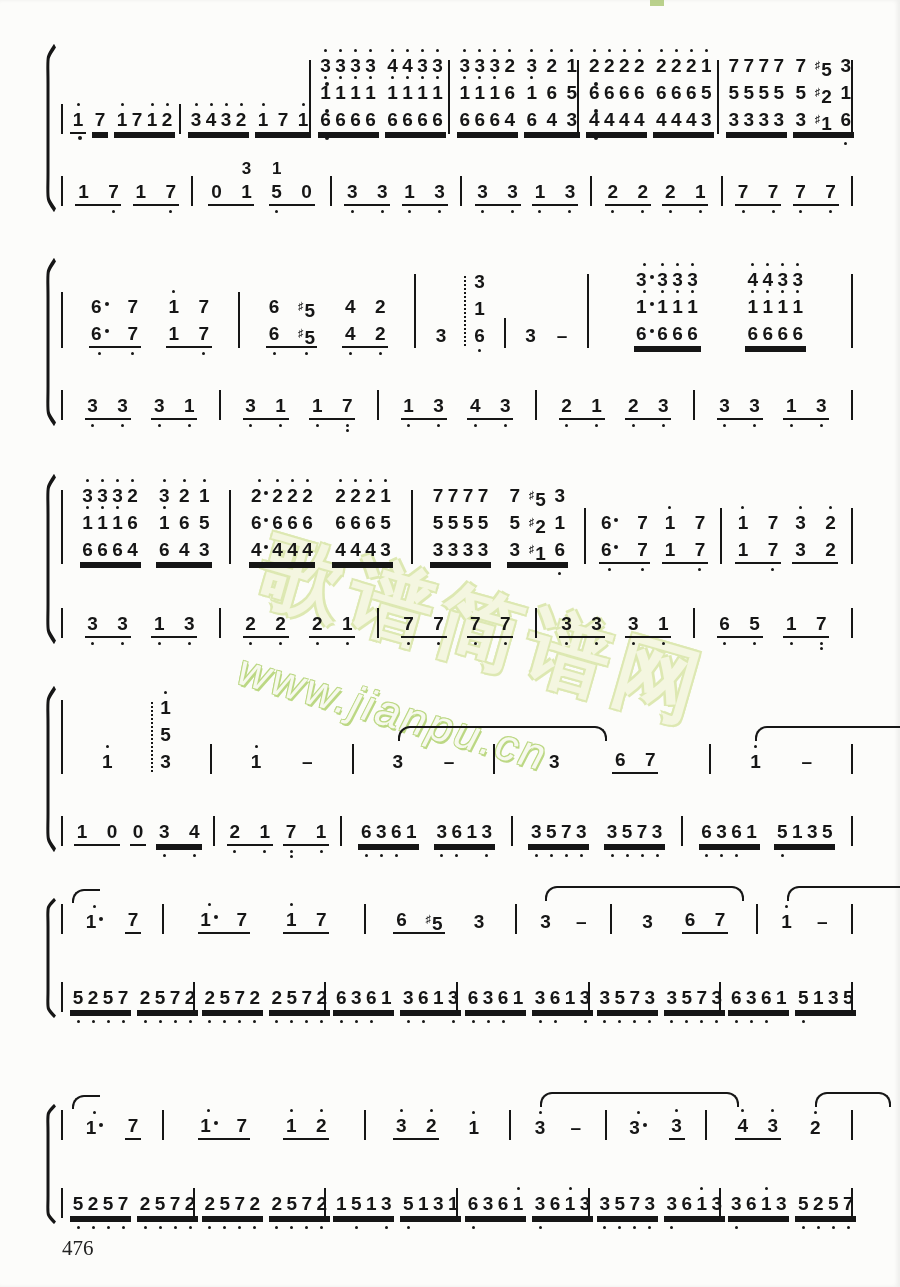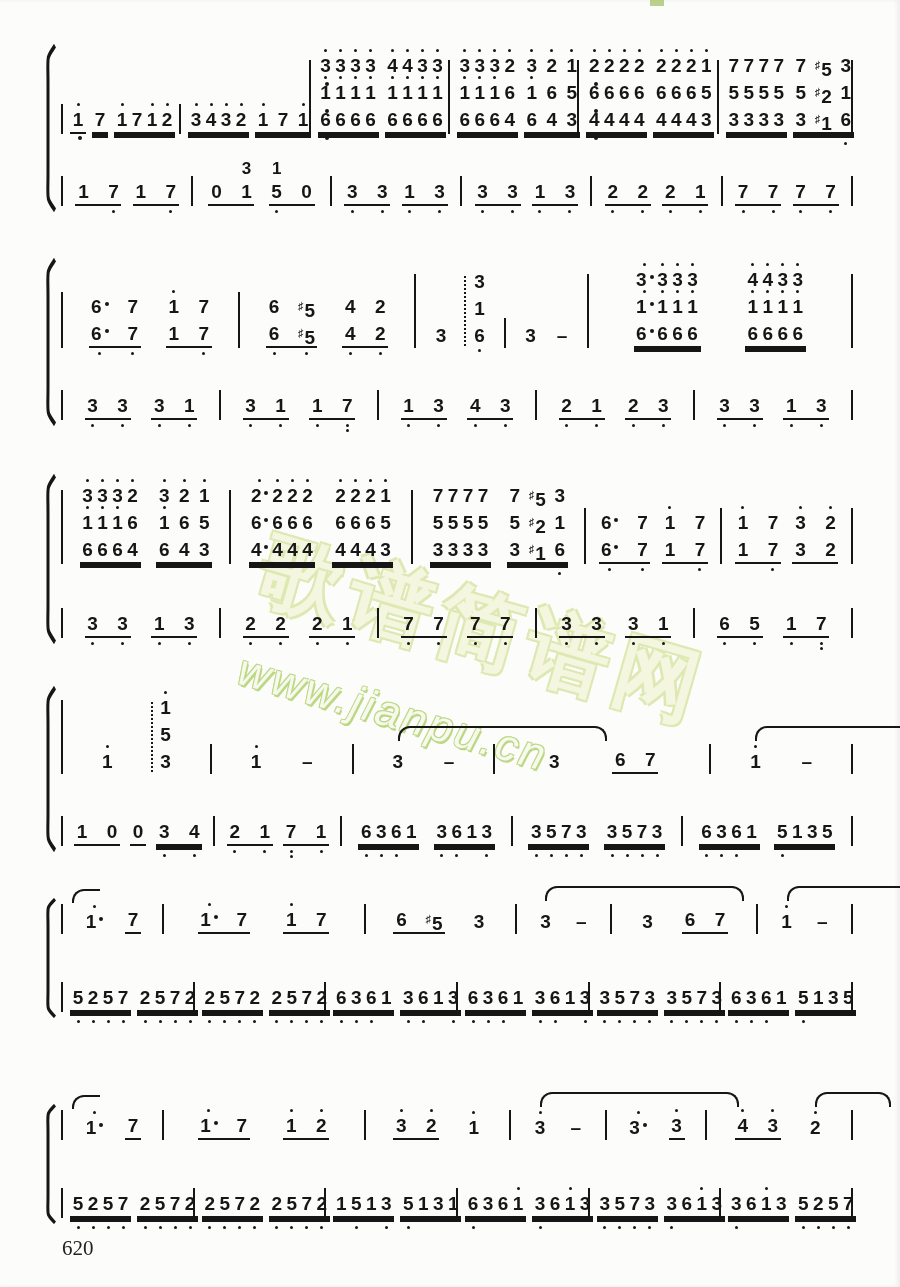--- a/index.html
+++ b/index.html
@@ -2246,14 +2246,14 @@
                       <div class="dot"></div>
                     </div></div>
                 </div>
               </div>
             </div>
           </div>
           <div class="bl" style="height: 30px;"></div>
         </div>
       </div>
     </div>
-  <div class="page-number">620</div>
+  <div class="page-number">476</div>
 </div>
 
 </body></html>

